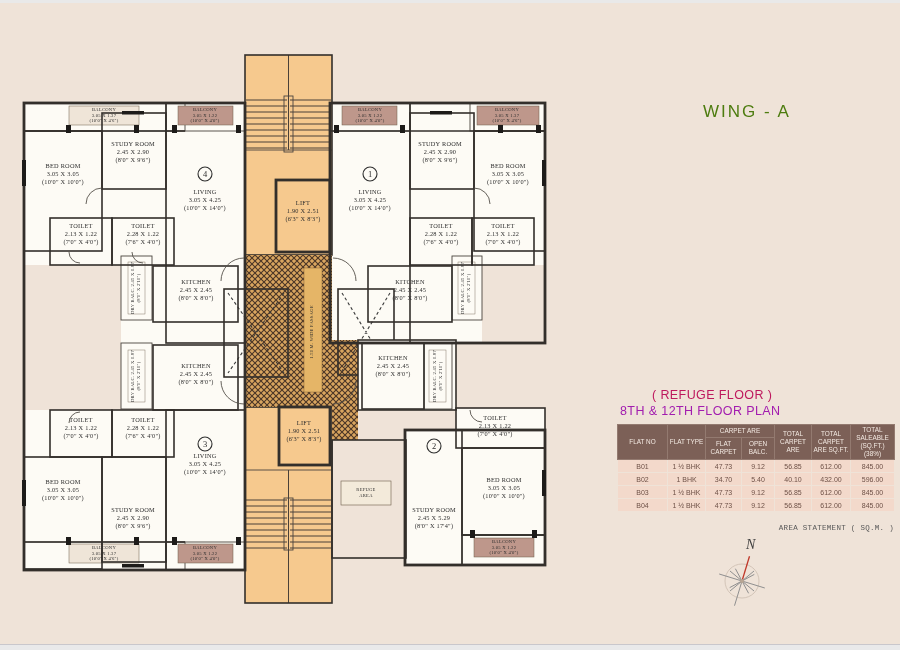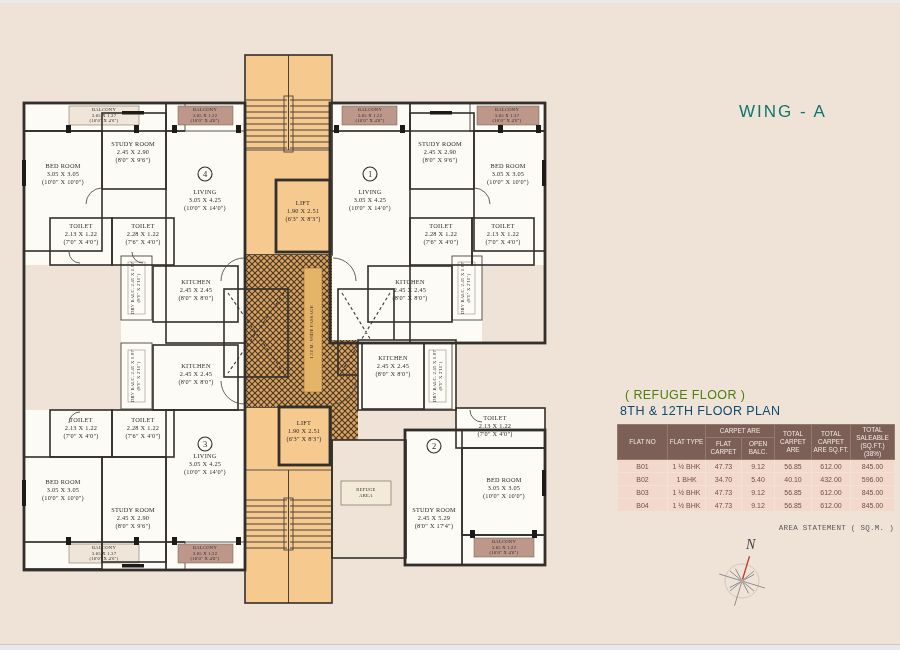--- a/index.html
+++ b/index.html
@@ -16,23 +16,23 @@
   .fmt{font-family:"Liberation Serif",serif;font-size:8.5px;fill:#2e2e2e;text-anchor:middle;}
   .w2{fill:none;stroke:#332f2b;stroke-width:1.6;}
   .w3{fill:none;stroke:#332f2b;stroke-width:2.8;}
   .w1{fill:none;stroke:#4a443e;stroke-width:.9;}
   .jamb{fill:#1d1b19;}
   .arc{fill:none;stroke:#55504a;stroke-width:.9;}
   .duct{stroke:#3a3a3a;stroke-width:1.1;stroke-dasharray:3,2.6;}
   .tread{stroke:#4a4038;stroke-width:1;}
 
   
-  .wing-title{position:absolute;left:703px;top:102px;font-size:17px;color:#0f766e;letter-spacing:2px;margin-left:36px;}
-  .plan-h1{position:absolute;left:625px;top:388px;font-size:12.5px;color:#4d7c0f;letter-spacing:.4px;}
-  .plan-h2{position:absolute;left:620px;top:404px;font-size:12.5px;color:#0c4a6e;letter-spacing:.4px;}
+  .wing-title{position:absolute;left:703px;top:102px;font-size:17px;color:#4d7c0f;letter-spacing:2px;}
+  .plan-h1{position:absolute;left:652px;top:388px;font-size:12.5px;color:#be185d;letter-spacing:.4px;}
+  .plan-h2{position:absolute;left:620px;top:404px;font-size:12.5px;color:#a21caf;letter-spacing:.4px;}
   table.area{position:absolute;left:617px;top:424px;border-collapse:collapse;table-layout:fixed;width:277px;}
   table.area th{background:#7c6057;color:#f3e9e2;font-weight:normal;font-size:6.4px;line-height:1.25;
       border:1px solid #937a70;padding:1px 1px;text-align:center;vertical-align:middle;}
   table.area td{background:#f3d9cb;color:#6e5147;font-size:7px;border:1.5px solid #efe3d8;
       padding:1.5px 1px;text-align:center;height:9px;}
   .area-footer{position:absolute;left:617px;top:524px;width:277px;text-align:right;font-size:7.5px;color:#585858;letter-spacing:.3px;font-family:Liberation Mono, monospace;}
   .compass{position:absolute;left:700px;top:533px;}
   .compass-n{font-family:"Liberation Serif",serif;font-style:italic;font-size:14px;fill:#3f3f3f;}
 </style>
 </head>

